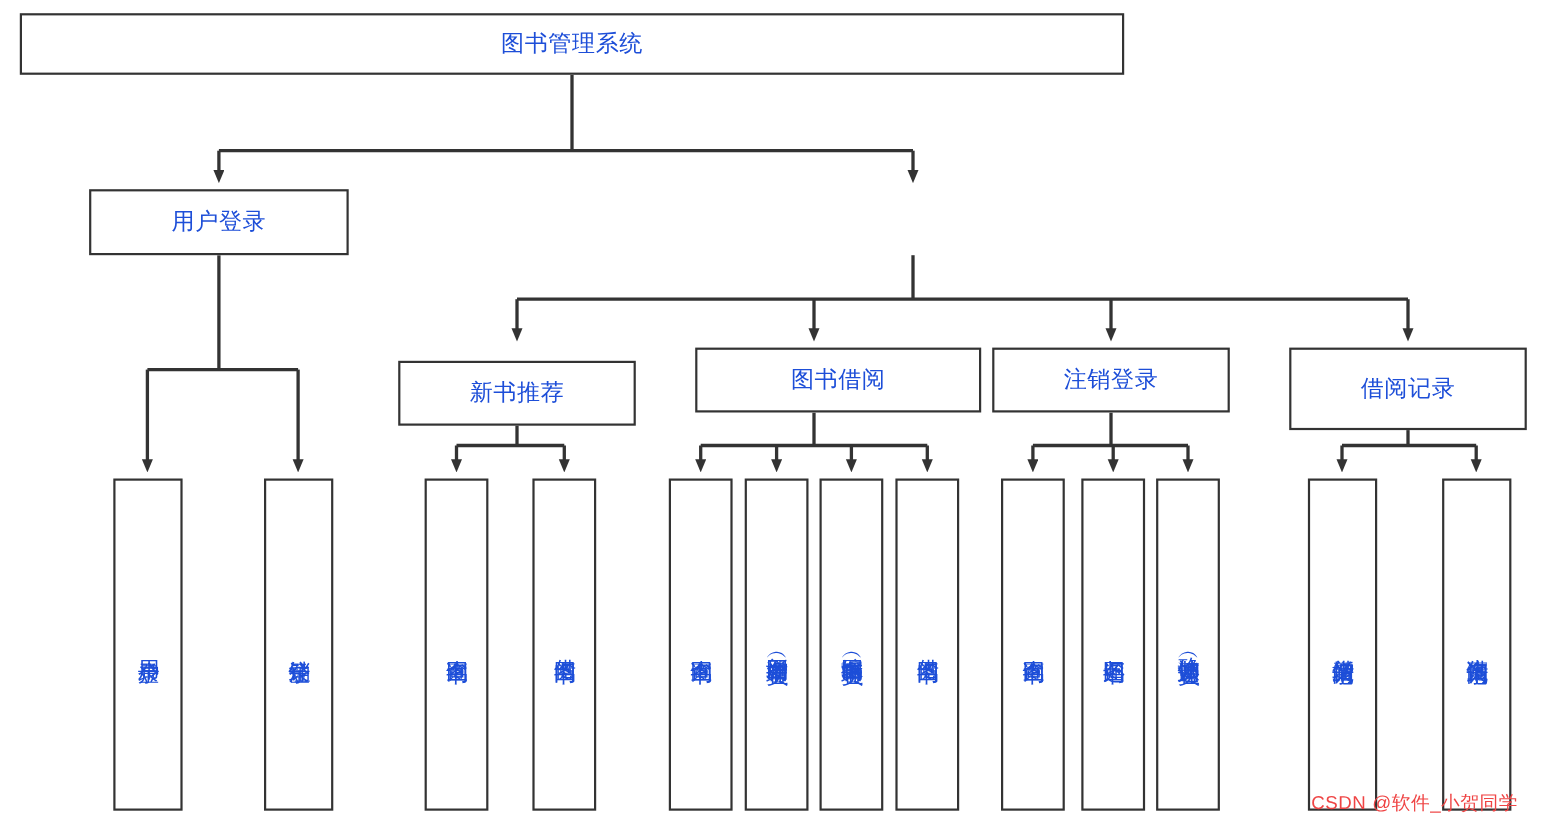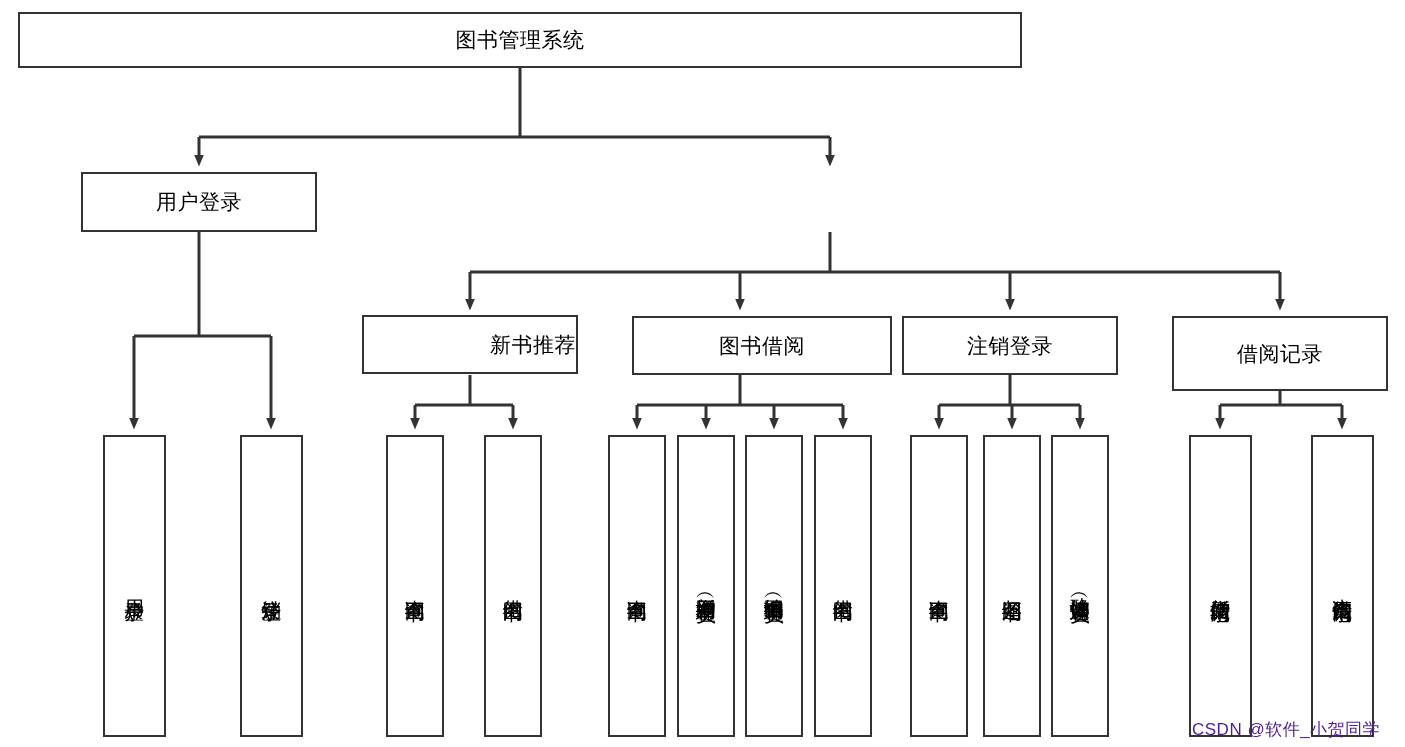--- a/index.html
+++ b/index.html
@@ -26,21 +26,21 @@
     pointer-events: none;
   }
   .node {
     position: absolute;
     box-sizing: border-box;
     background: #ffffff;
     border: 2px solid #333333;
     display: flex;
     align-items: center;
     justify-content: center;
-    color: #000000;
+    color: #1d4ed8;
   }
   .node-h {
     font-size: 21px;
     letter-spacing: 0.5px;
     line-height: 1.1;
     white-space: nowrap;
   }
   .node-v {
     font-size: 20px;
     line-height: 1.22;
@@ -51,21 +51,21 @@
     padding: 4px 0;
   }
   .node-v .vtext {
     writing-mode: vertical-rl;
     text-orientation: upright;
     display: block;
   }
   .watermark {
     position: absolute;
     font-size: 17px;
-    color: #4c1d95;
+    color: #ef4444;
     white-space: nowrap;
     letter-spacing: 0.5px;
   }
 </style>
 </head>
 <body>
 
 <div id="canvas">
 
   <svg class="edges" viewBox="0 0 1405 747">
@@ -122,21 +122,21 @@
   </svg>
 
   <div class="node node-h" style="left:18px; top:12px; width:1004px; height:56px;">
     <span>图书管理系统</span>
   </div>
 
   <div class="node node-h" style="left:81px; top:172px; width:236px; height:60px;">
     <span>用户登录</span>
   </div>
 
-  <div class="node node-h" style="left:362px; top:315px; width:216px; height:59px;justify-content:flex-end;">
+  <div class="node node-h" style="left:362px; top:328px; width:216px; height:59px;">
     <span>新书推荐</span>
   </div>
   <div class="node node-h" style="left:632px; top:316px; width:260px; height:59px;">
     <span>图书借阅</span>
   </div>
   <div class="node node-h" style="left:902px; top:316px; width:216px; height:59px;">
     <span>注销登录</span>
   </div>
   <div class="node node-h" style="left:1172px; top:316px; width:216px; height:75px;">
     <span>借阅记录</span>

